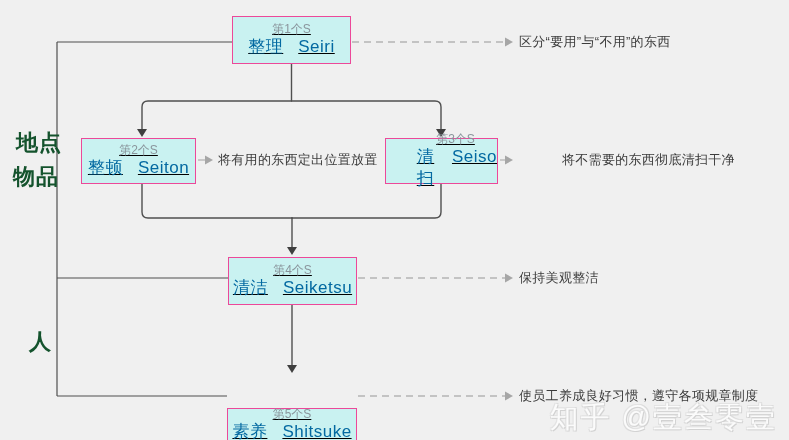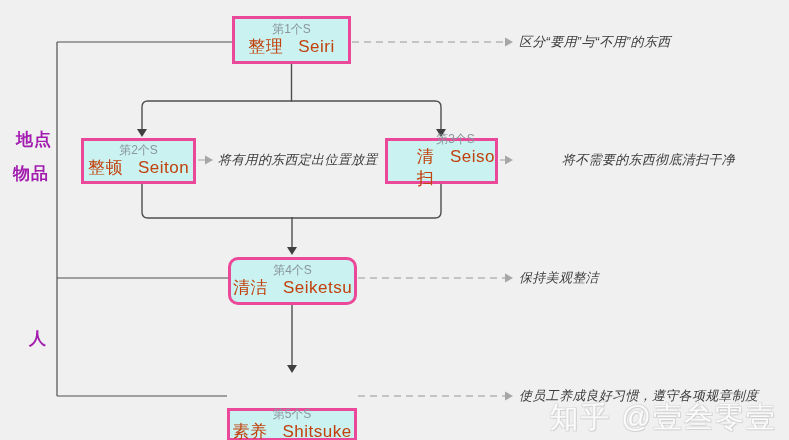--- a/index.html
+++ b/index.html
@@ -13,60 +13,60 @@
     background:#f0f0f0;
     overflow:hidden;
   }
   .connector-layer{
     position:absolute;left:0;top:0;width:789px;height:440px;
   }
   
   .step-box{
     position:absolute;
     background:#c9f2f1;
-    border:3px solid #ec4899;
+    border:1px solid #ec4899;
     box-sizing:border-box;
     display:flex;flex-direction:column;
     align-items:center;justify-content:center;
     text-align:center;
+    text-decoration:underline;
   }
   .step-box .step-no{
     font-size:12px;
     color:#8a959c;
     line-height:14px;
   }
   .step-box .step-title{
     display:flex;align-items:baseline;gap:15px;
     font-size:17px;
-    color:#c2410c;
+    color:#0369a1;
     line-height:22px;
     letter-spacing:.5px;
   }
   .b1{left:232px;top:16px;width:119px;height:48px;}
   .b2{left:81px;top:138px;width:115px;height:46px;text-align:center;}
   .b3{left:385px;top:138px;width:113px;height:46px;padding-left:28px;}
-  .b4{left:228px;top:257px;width:129px;height:48px;border-radius:10px;}
+  .b4{left:228px;top:257px;width:129px;height:48px;}
   .b5{left:227px;top:375px;width:130px;height:33px;margin-top:33px;}
   
   .left-label{
     position:absolute;
-    font-size:17px;font-weight:bold;color:#a21caf;
+    font-size:22px;font-weight:bold;color:#14532d;
     letter-spacing:1px;
   }
   .ll1{left:16px;top:128px;}
   .ll2{left:13px;top:162px;}
   .ll3{left:29px;top:327px;}
   
   .annotation{
     position:absolute;
     font-size:13px;color:#3c3c3c;
     white-space:nowrap;
     transform:translateY(-50%);
     letter-spacing:.3px;
-    font-style:italic;
   }
   .a1{left:519px;top:42px;}
   .a2{left:218px;top:160px;}
   .a3{left:519px;top:160px;margin-left:43px;}
   .a4{left:519px;top:278px;}
   .a5{left:519px;top:396px;}
   
   .watermark{
     position:absolute;
     right:12px;top:398px;

